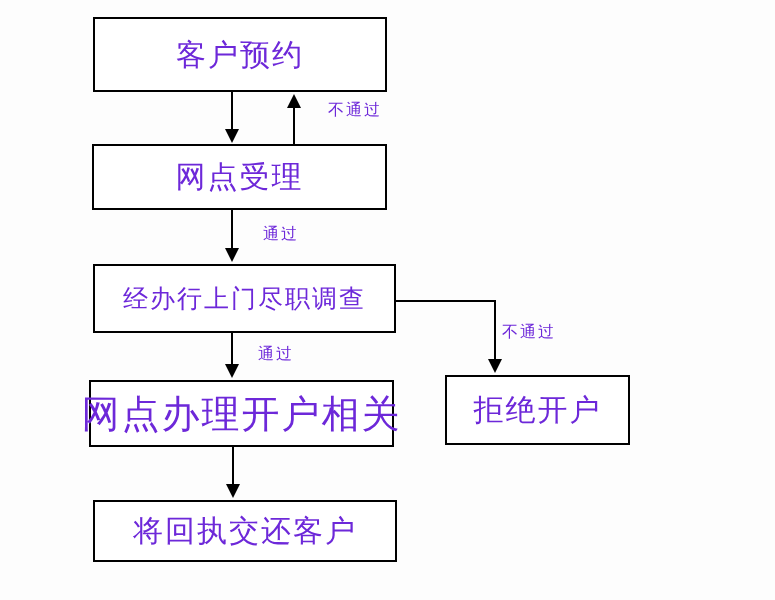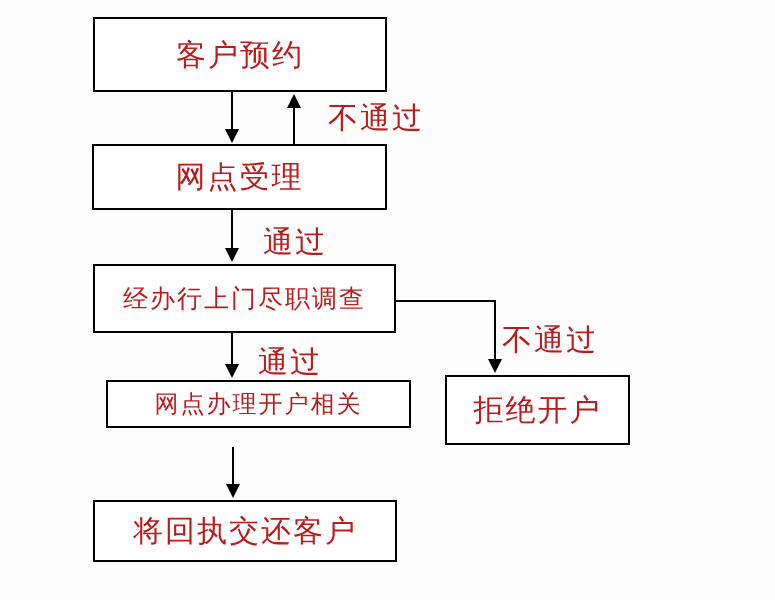--- a/index.html
+++ b/index.html
@@ -6,21 +6,21 @@
     margin: 0;
     padding: 0;
     background: #ffffff;
   }
   .canvas {
     position: relative;
     width: 775px;
     height: 600px;
     background: #fdfdfd;
     font-family: "Liberation Sans", sans-serif;
-    color: #b91c1c;
+    color: #6d28d9;
     overflow: hidden;
   }
   .arrows {
     position: absolute;
     left: 0;
     top: 0;
     width: 775px;
     height: 600px;
   }
   .node {
@@ -32,26 +32,26 @@
     align-items: center;
     justify-content: center;
     text-align: center;
     letter-spacing: 2px;
     line-height: 1;
     white-space: nowrap;
   }
   .node-customer-appointment   { left: 93px;  top: 17px;  width: 294px; height: 75px; font-size: 30px; }
   .node-branch-acceptance      { left: 92px;  top: 144px; width: 295px; height: 66px; font-size: 30px; text-align: center; }
   .node-onsite-due-diligence   { left: 93px;  top: 264px; width: 303px; height: 69px; font-size: 25px; }
-  .node-branch-account-opening { left: 106px;  top: 380px; width: 305px; height: 48px; font-size: 24px; }
+  .node-branch-account-opening { left: 89px;  top: 380px; width: 305px; height: 67px; font-size: 38px; }
   .node-return-receipt         { left: 93px;  top: 500px; width: 304px; height: 62px; font-size: 30px; }
   .node-refuse-account-opening { left: 445px; top: 375px; width: 185px; height: 70px; font-size: 30px; }
   .edge-label {
     position: absolute;
-    font-size: 30px;
+    font-size: 16px;
     line-height: 1.1;
     letter-spacing: 2px;
     white-space: nowrap;
   }
   .edge-label-reject-top   { left: 328px; top: 101px; }
   .edge-label-pass-1       { left: 263px; top: 225px; }
   .edge-label-pass-2       { left: 258px; top: 345px; }
   .edge-label-reject-right { left: 502px; top: 323px; }
 </style>
 </head>

